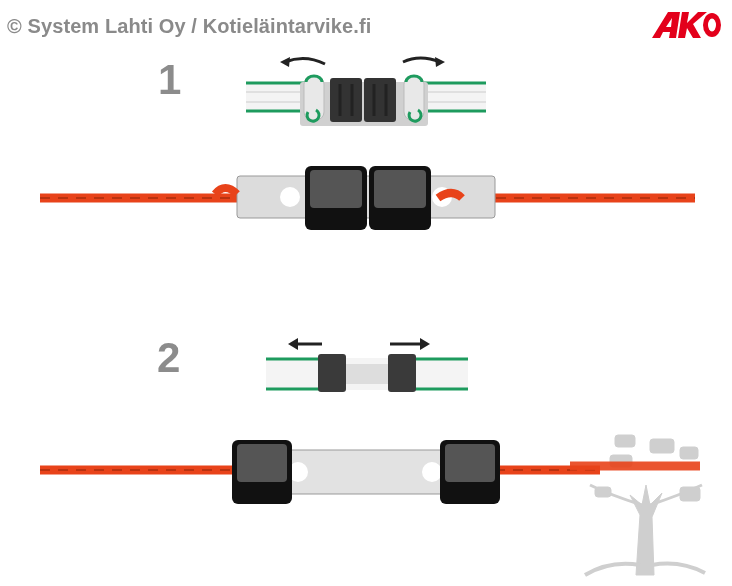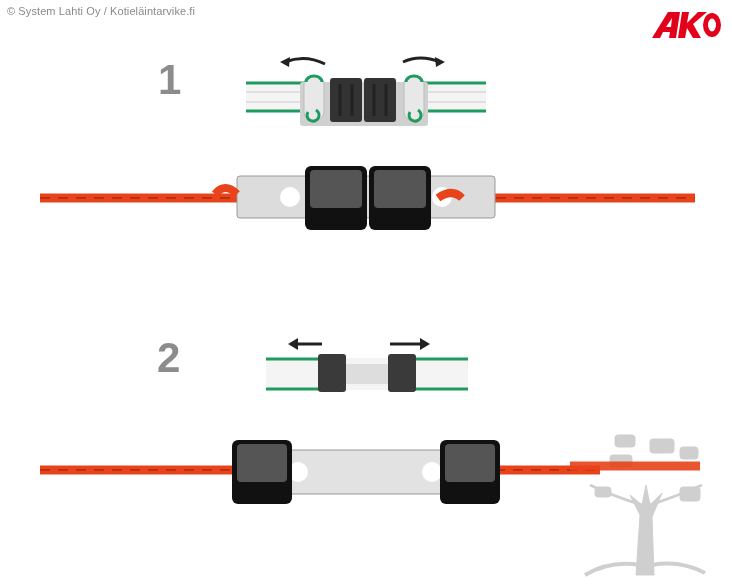--- a/index.html
+++ b/index.html
@@ -1,17 +1,17 @@
 <!DOCTYPE html>
 <html><head>
 <meta charset="utf-8">
 <style>
   html,body{margin:0;padding:0;background:#ffffff;}
   body{width:732px;height:586px;position:relative;overflow:hidden;font-family:"Liberation Sans",sans-serif;}
-  .copyright{position:absolute;left:7px;top:5px;font-size:11px;font-weight:normal;color:#8a8a8a;letter-spacing:0.1px;}
+  .copyright{position:absolute;left:7px;top:15px;font-size:20px;font-weight:bold;color:#8a8a8a;letter-spacing:0.1px;}
   .logo{position:absolute;left:650px;top:8px;width:72px;height:34px;}
   .step-num{position:absolute;font-size:42px;font-weight:bold;color:#8c8c8c;}
   .abs{position:absolute;}
 </style>
 </head>
 <body>
 
 <div class="copyright">© System Lahti Oy / Kotieläintarvike.fi</div>
 
 <svg class="logo" viewBox="0 0 72 34">

